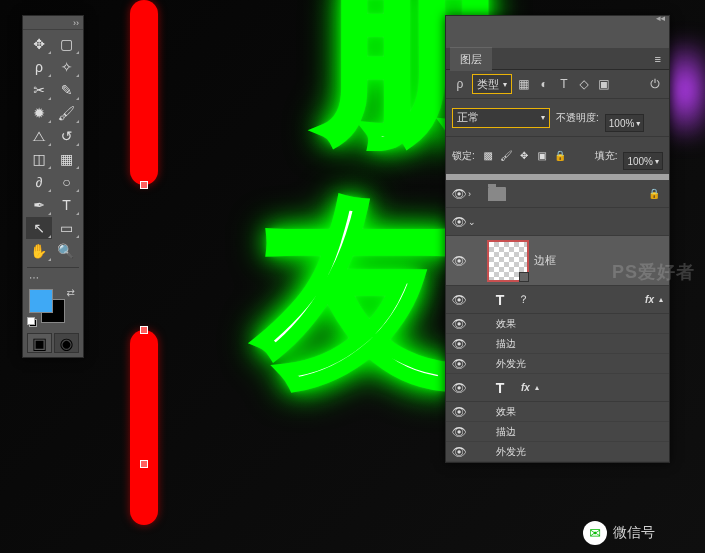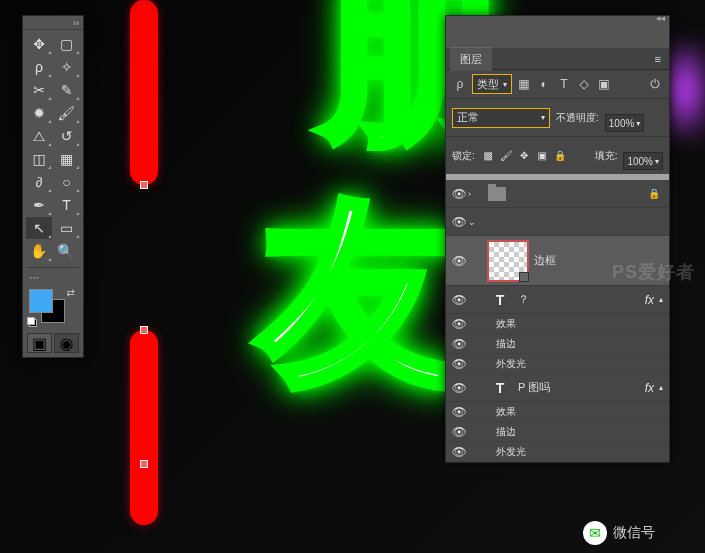--- a/index.html
+++ b/index.html
@@ -88,21 +88,21 @@
 .thumb .corner-icon { position: absolute; bottom: -2px; right: -2px; width: 10px; height: 10px;
   background: #666; border: 1px solid #333; }
 .folder-icon { width: 18px; height: 14px; background: #888; margin: 0 6px; border-radius: 1px 1px 0 0;
   position: relative; }
 .folder-icon::before { content: ""; position: absolute; top: -3px; left: 0; width: 8px; height: 3px;
   background: #888; }
 .type-icon { width: 24px; height: 20px; display: flex; align-items: center; justify-content: center;
   font-weight: bold; font-size: 14px; margin: 0 6px; color: #eee; }
 .layer-name { flex: 1; font-size: 11px; overflow: hidden; white-space: nowrap; }
 .lock-ind { font-size: 10px; color: #aaa; padding: 0 4px; }
-.fx-ind { font-style: italic; font-size: 12px; padding: 0 3px; }
+.fx-ind { font-style: italic; font-size: 10px; padding: 0 3px; font-weight: bold; }
 .fx-arrow { font-size: 8px; padding: 0 2px; }
 
 .effect-row { display: flex; align-items: center; height: 20px; padding: 0 4px;
   border-bottom: 1px solid #3f3f3f; font-size: 10px; }
 
 .watermark { position: absolute; bottom: 8px; right: 50px; color: #d0d0d0; font-size: 14px;
   display: flex; align-items: center; gap: 6px; }
 .wechat-icon { width: 24px; height: 24px; background: #fff; border-radius: 50%; display: flex;
   align-items: center; justify-content: center; color: #09bb07; font-size: 14px; }
 .watermark2 { position: absolute; top: 260px; right: 10px; color: rgba(200,200,200,0.25);
@@ -259,21 +259,20 @@
     <div class="effect-row">
       <span class="vis">👁</span>
       <span class="indent2"></span>
       <span>外发光</span>
     </div>
 
     <div class="layer-row">
       <span class="vis">👁</span>
       <span class="indent1"></span>
       <div class="type-icon">T</div>
-      <span class="layer-name">P 图吗</span>
       <span class="fx-ind">fx</span>
       <span class="fx-arrow">▴</span>
     </div>
     <div class="effect-row">
       <span class="vis">👁</span>
       <span class="indent2"></span>
       <span>效果</span>
     </div>
     <div class="effect-row">
       <span class="vis">👁</span>

